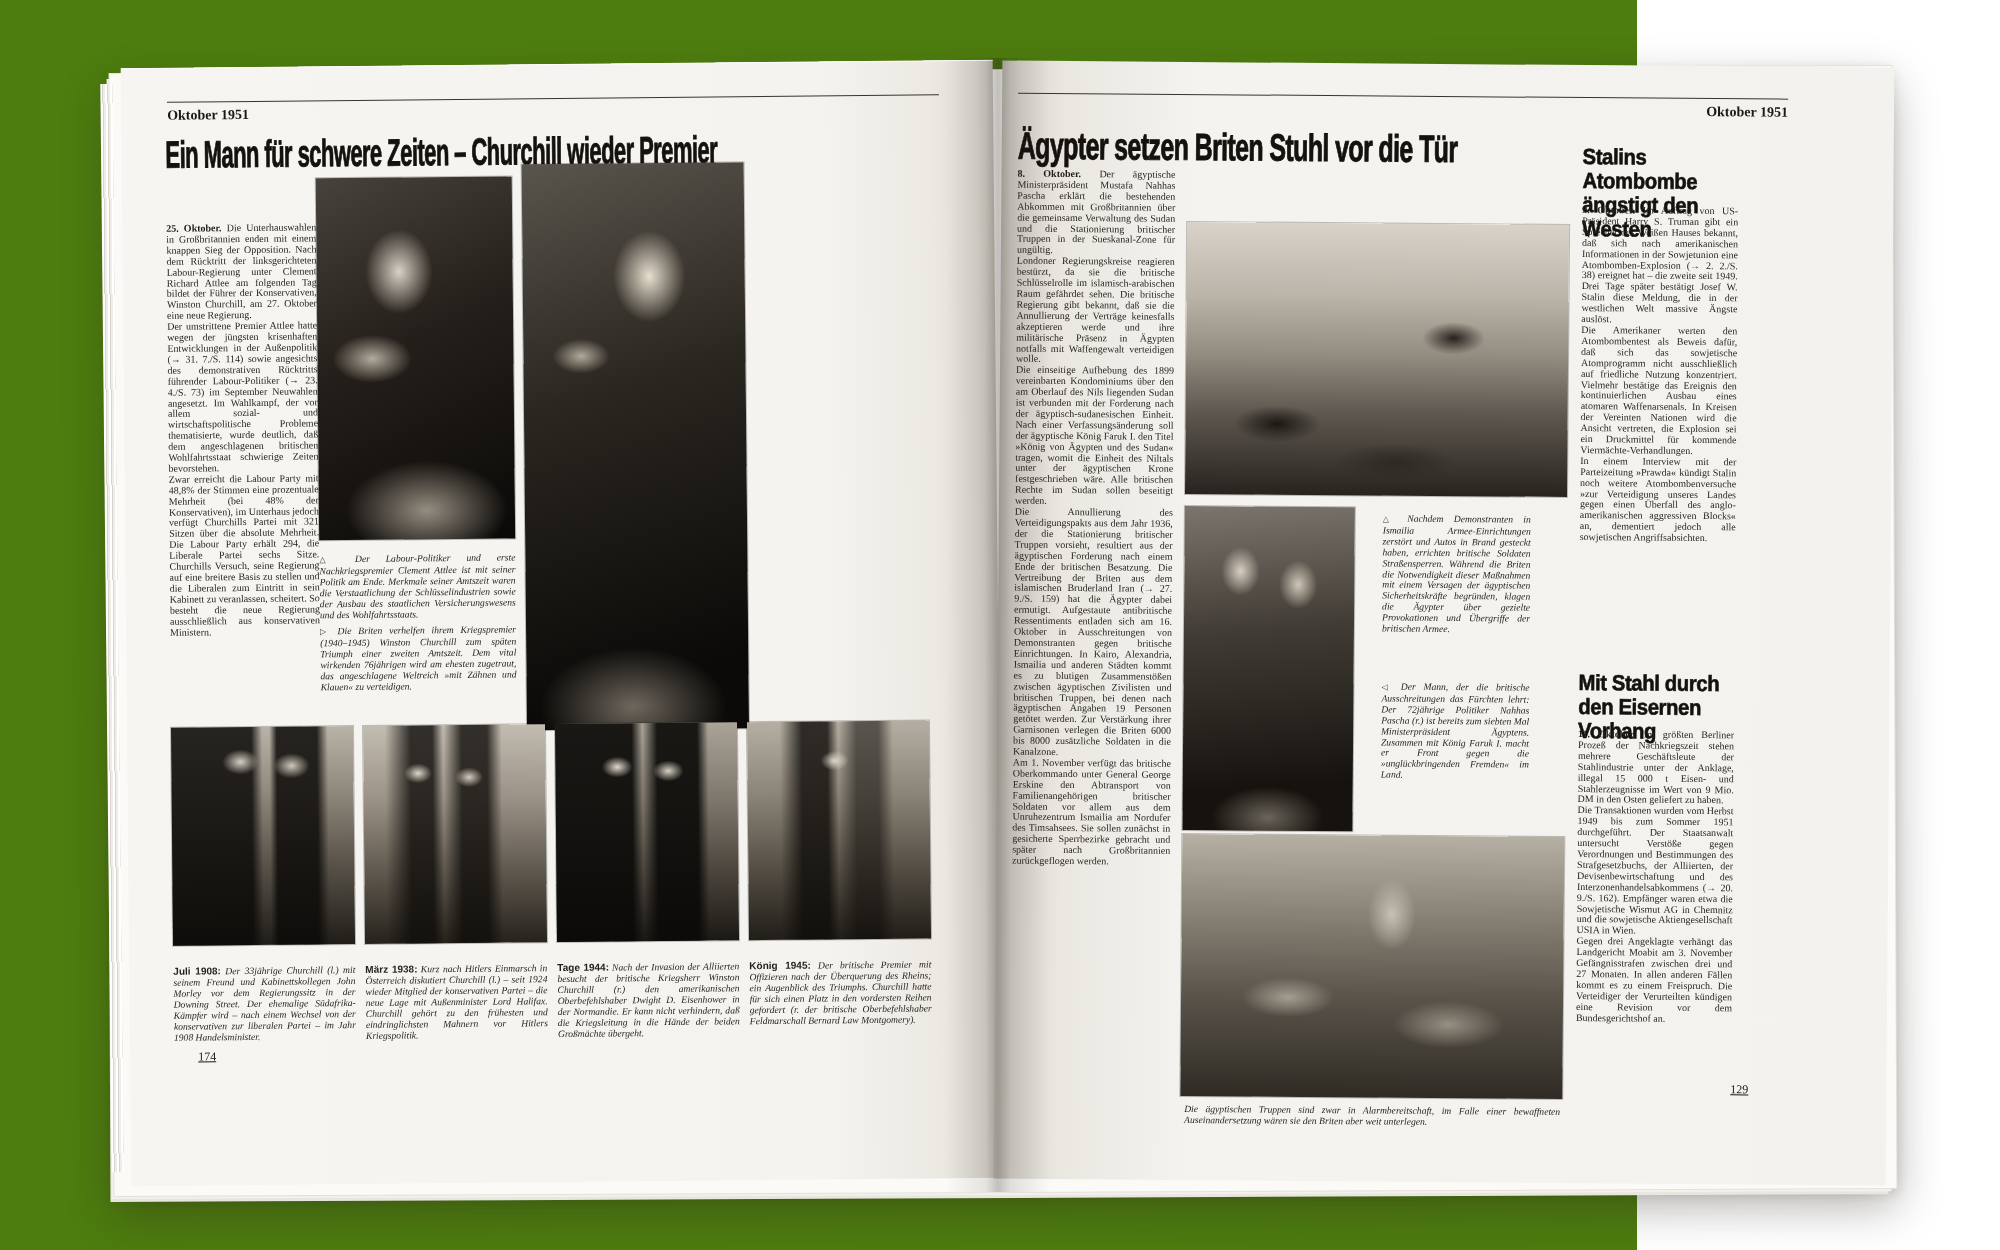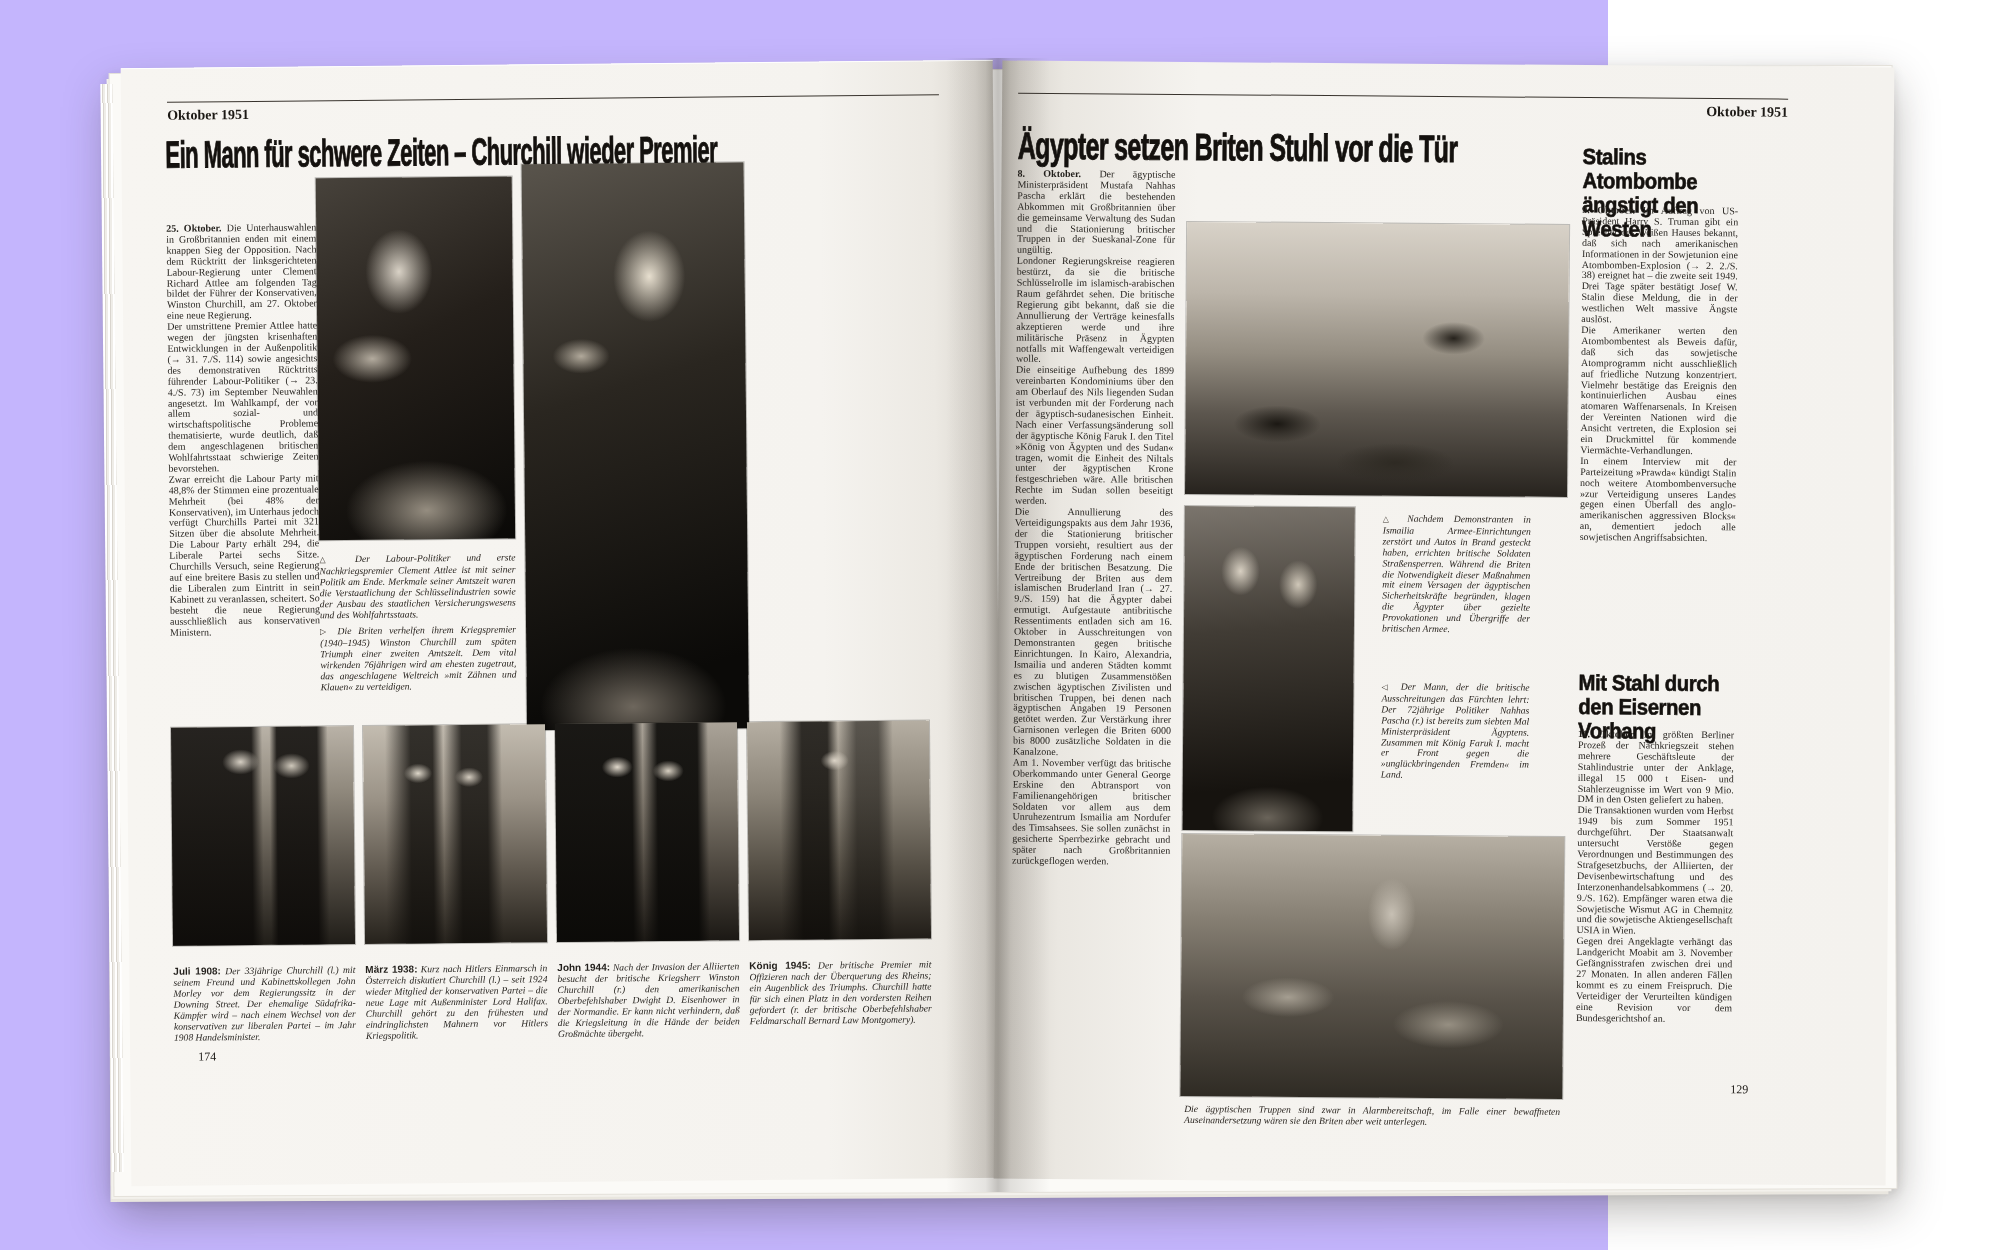--- a/index.html
+++ b/index.html
@@ -1,18 +1,18 @@
 <!DOCTYPE html>
 <html lang="de"><head>
 <meta charset="utf-8">
 <style>
   html,body{margin:0;padding:0;}
   body{width:2000px;height:1250px;background:#ffffff;overflow:hidden;
        font-family:"Liberation Serif","DejaVu Serif",serif;color:#221f1b;}
-  .stage{position:relative;width:1608px;height:1250px;background:#c4b5fd;}
+  .stage{position:relative;width:1608px;height:1250px;background:#4d7c0f;padding-left:29px;}
 
   
   .book{position:absolute;left:120px;top:58px;width:1768px;height:1134px;}
   .under{position:absolute;left:-8px;top:12px;width:1782px;height:1122px;background:#fbfaf7;
          box-shadow:0 0 0 1px #e4e1da, -4px 4px 0 -1px #f3f1ec, -6px 8px 0 -2px #e9e6df,
                     0 18px 45px rgba(40,35,30,.35), 0 4px 12px rgba(40,35,30,.18);
          transform:rotate(-.25deg);}
   .edge-stack{position:absolute;left:-14px;top:26px;width:12px;height:1088px;
          background:repeating-linear-gradient(to right,#ffffff 0 2px,#d9d5ce 2px 3px,#efede8 3px 5px);
          transform:rotate(-.6deg);}
@@ -36,21 +36,21 @@
             font-weight:700;color:#14110e;font-size:22px;line-height:24px;letter-spacing:-.4px;
             -webkit-text-stroke:.6px #14110e;transform:scaleX(.92);transform-origin:left top;}
   .col{position:absolute;text-align:justify;font-size:10px;line-height:10.9px;}
   .col p{margin:0;}
   .lead{font-weight:700;}
   .cap{position:absolute;font-style:italic;font-size:9.6px;line-height:10.9px;text-align:justify;color:#29241f;}
   .cap .mk{font-style:normal;font-size:8px;color:#3a342d;}
   .strip-cap{position:absolute;font-size:9.6px;line-height:11px;text-align:justify;}
   .strip-cap b{font-family:"Liberation Sans","DejaVu Sans",sans-serif;font-style:normal;font-size:10px;}
   .strip-cap i{font-style:italic;}
-  .folio{position:absolute;font:400 12px "Liberation Serif",serif;color:#1c1915;}
+  .folio{position:absolute;font:400 12px "Liberation Serif",serif;color:#1c1915;text-decoration:underline;}
 
   
   .ph{position:absolute;box-shadow:0 0 0 1px rgba(20,18,15,.25);}
   .ph-attlee{background:
       radial-gradient(ellipse 54px 68px at 42% 26%, #d9d2c6 0%, rgba(217,210,198,0) 62%),
       radial-gradient(ellipse 66px 40px at 28% 50%, #b3ab9e 0%, rgba(179,171,158,0) 60%),
       radial-gradient(ellipse 130px 80px at 55% 92%, #958d80 0%, rgba(0,0,0,0) 62%),
       linear-gradient(155deg,#47423b 0%,#241f1a 45%,#0a0907 100%);}
   .ph-churchill{background:
       radial-gradient(ellipse 60px 76px at 57% 20%, #e7dfcf 0%, rgba(231,223,207,0) 60%),
@@ -130,21 +130,21 @@
       <div class="ph ph-s3" style="left:428px;top:660px;width:182px;height:218px;"></div>
       <div class="ph ph-s4" style="left:620px;top:660px;width:182px;height:218px;"></div>
 
       <p class="strip-cap" style="left:44px;top:888px;width:182px;">
         <b>Juli 1908:</b>
         <i>Der 33jährige Churchill (l.) mit seinem Freund und Kabinettskollegen John Morley vor dem Regierungssitz in der Downing Street. Der ehemalige Südafrika-Kämpfer wird – nach einem Wechsel von der konservativen zur liberalen Partei – im Jahr 1908 Handelsminister.</i></p>
       <p class="strip-cap" style="left:236px;top:888px;width:182px;">
         <b>März 1938:</b>
         <i>Kurz nach Hitlers Einmarsch in Österreich diskutiert Churchill (l.) – seit 1924 wieder Mitglied der konservativen Partei – die neue Lage mit Außenminister Lord Halifax. Churchill gehört zu den frühesten und eindringlichsten Mahnern vor Hitlers Kriegspolitik.</i></p>
       <p class="strip-cap" style="left:428px;top:888px;width:182px;">
-        <b>John 1944:</b>
+        <b>Tage 1944:</b>
         <i>Nach der Invasion der Alliierten besucht der britische Kriegsherr Winston Churchill (r.) den amerikanischen Oberbefehlshaber Dwight D. Eisenhower in der Normandie. Er kann nicht verhindern, daß die Kriegsleitung in die Hände der beiden Großmächte übergeht.</i></p>
       <p class="strip-cap" style="left:620px;top:888px;width:182px;">
         <b>König 1945:</b>
         <i>Der britische Premier mit Offizieren nach der Überquerung des Rheins; ein Augenblick des Triumphs. Churchill hatte für sich einen Platz in den vordersten Reihen gefordert (r. der britische Oberbefehlshaber Feldmarschall Bernard Law Montgomery).</i></p>
 
       <div class="folio" style="left:68px;top:982px;">174</div>
     </div>
 
     <div class="page page-right">
       <div class="rule" style="left:16px;top:32px;width:770px;"></div>

